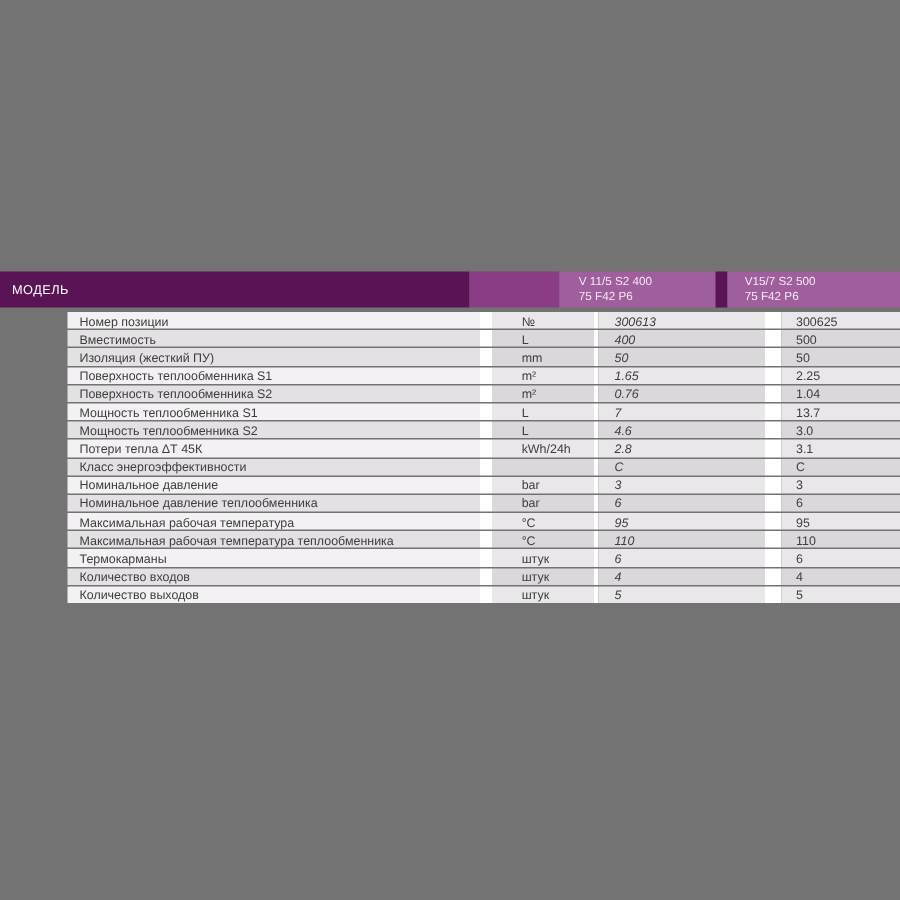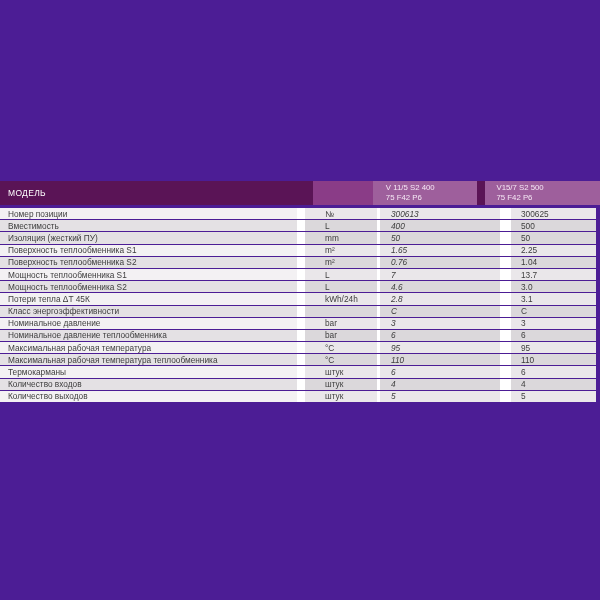--- a/index.html
+++ b/index.html
@@ -5,21 +5,21 @@
   html, body {
     margin: 0;
     padding: 0;
     background: #ffffff;
     font-family: "Liberation Sans", sans-serif;
   }
   .page {
     position: relative;
     width: 600px;
     height: 600px;
-    background: #4c1d95;
+    background: #737373;
     overflow: hidden;
   }
   .spec-table {
     position: absolute;
     left: 0;
     top: 181px;
     width: 600px;
   }
   
   .thead {
@@ -51,21 +51,21 @@
     flex-direction: column;
     justify-content: center;
     white-space: nowrap;
     overflow: hidden;
   }
   .th-col1 { width: 105px; padding-left: 13px; }
   .th-gap  { width: 9px;  background: var(--header-dark); }
   .th-col2 { width: 116px; padding-left: 11px; }
 
   
-  .tbody { margin-top: 3px; }
+  .tbody { margin-top: 3px; margin-left: 45px; }
   .row {
     display: flex;
     height: 11.2px;
     margin-bottom: 1px;
     font-size: 8.3px;
     color: var(--row-text);
   }
   .row > div {
     box-sizing: border-box;
     display: flex;

